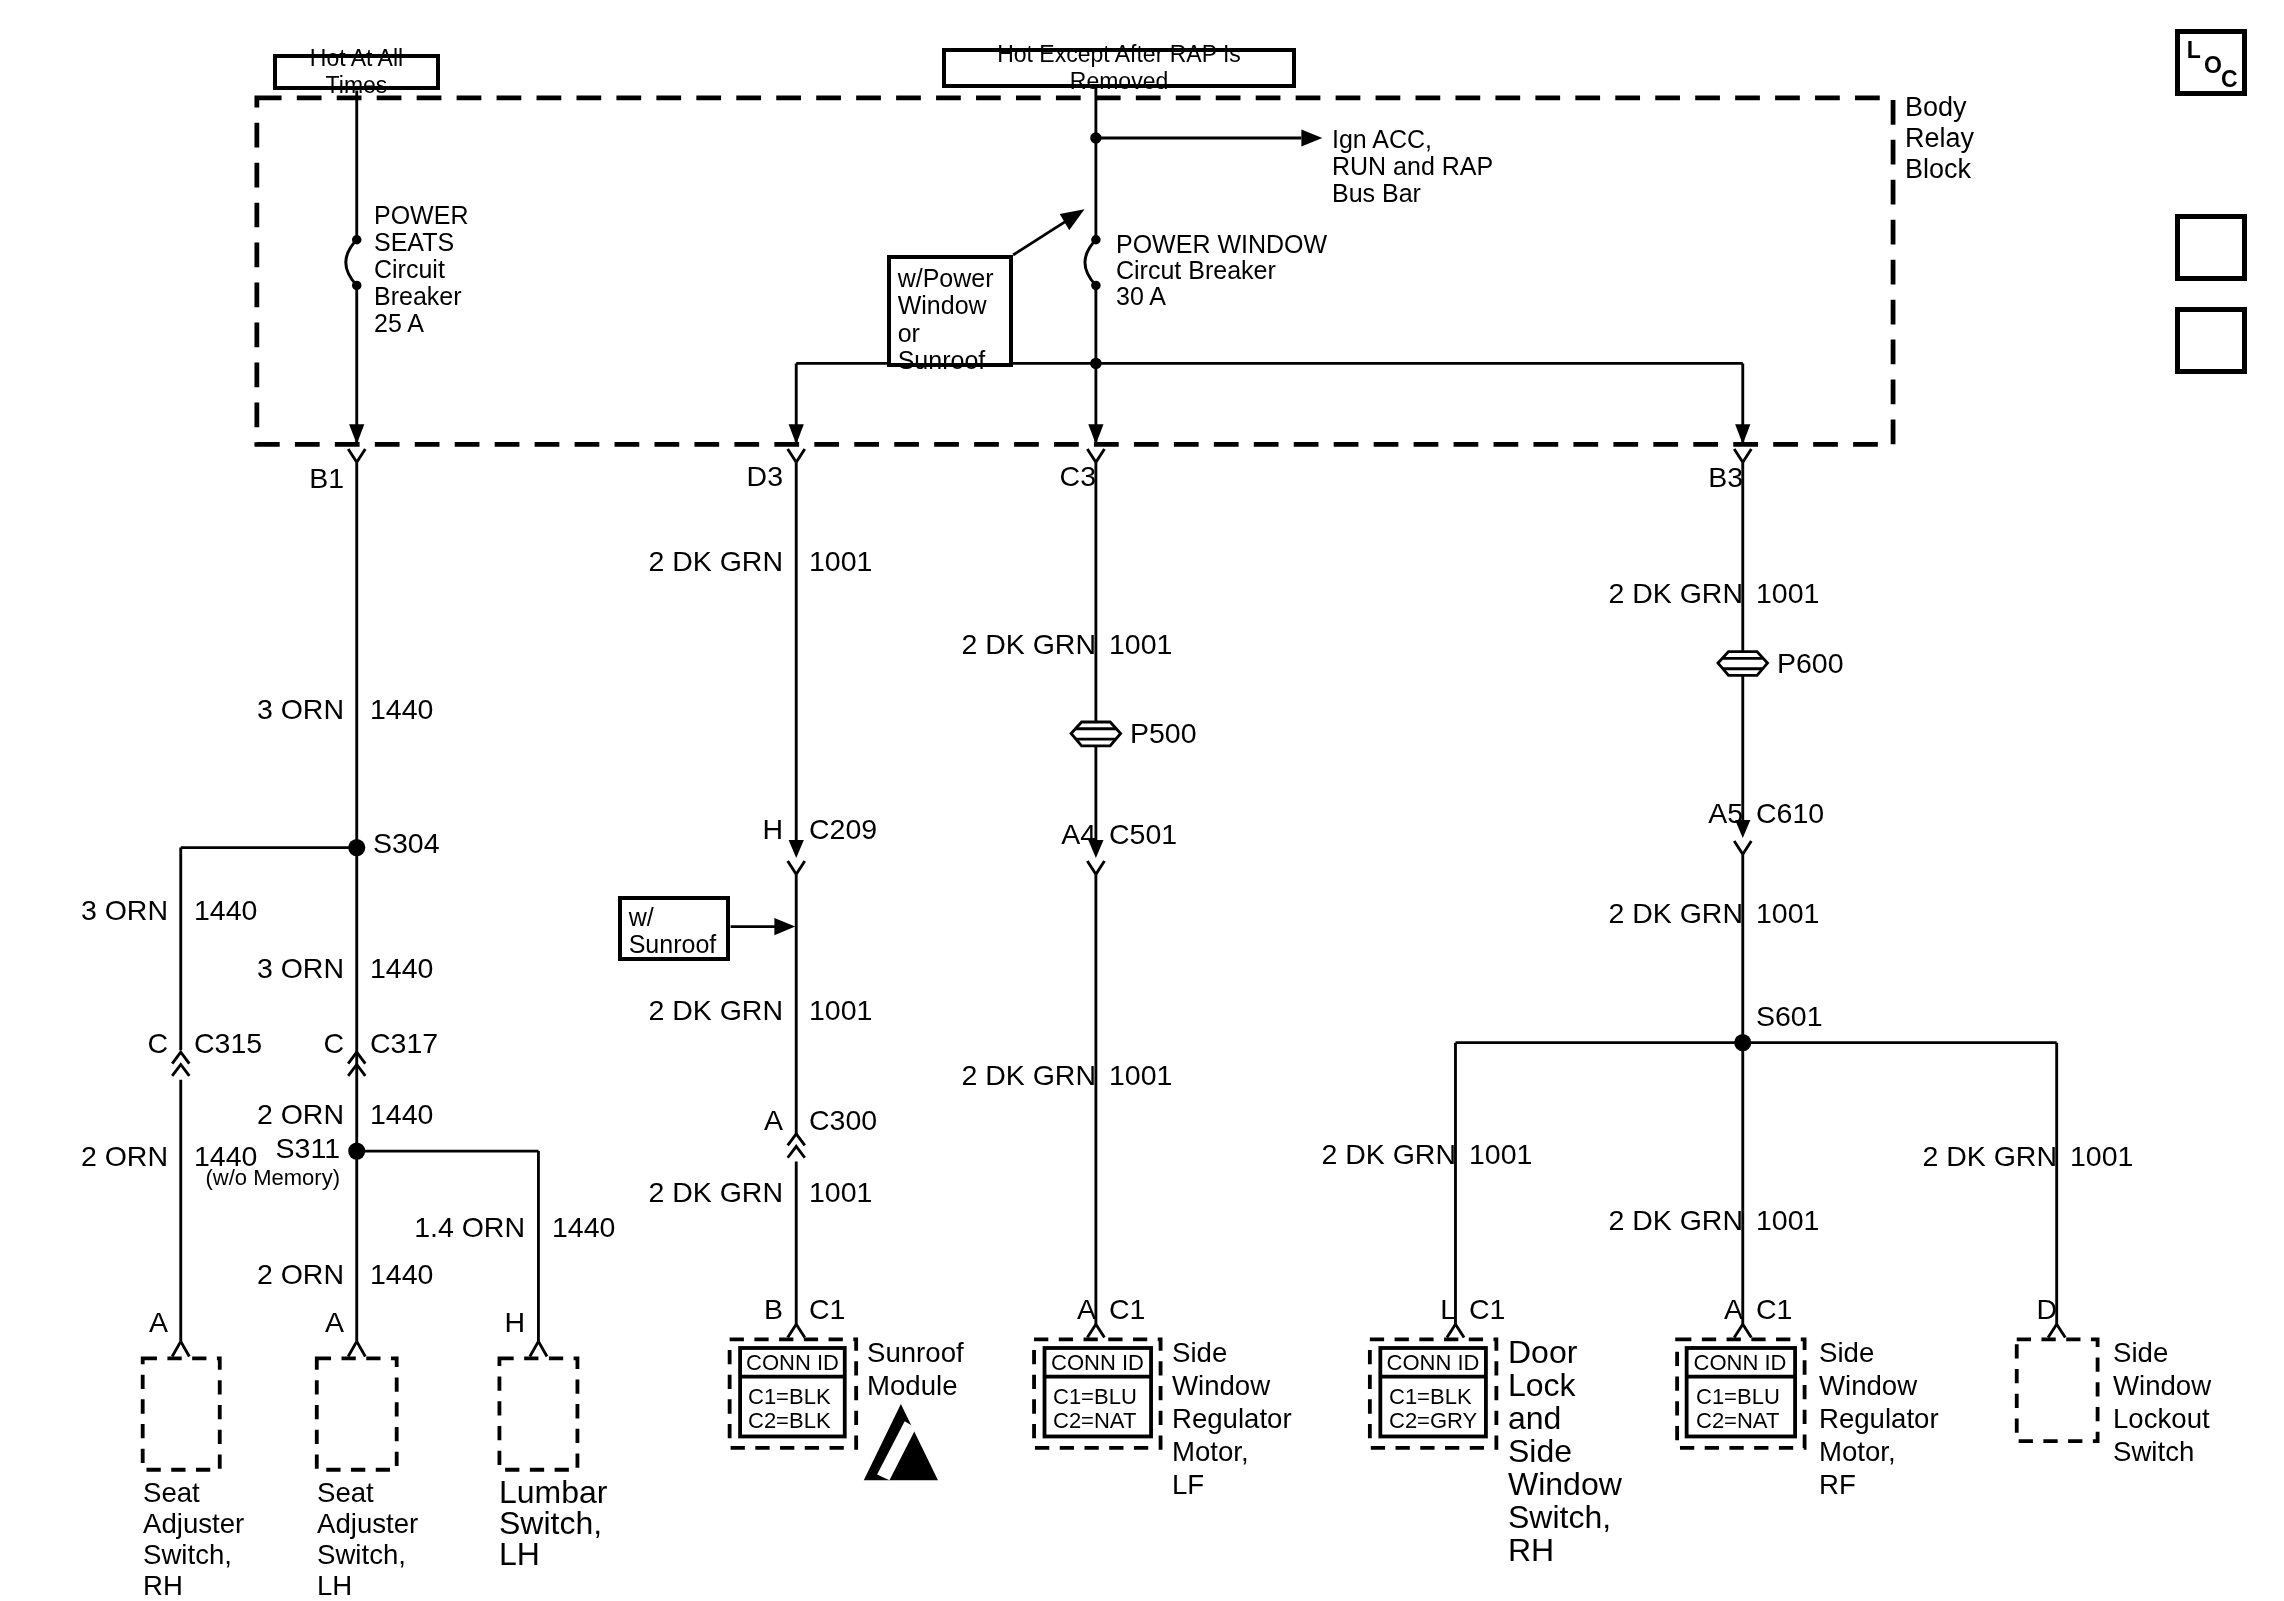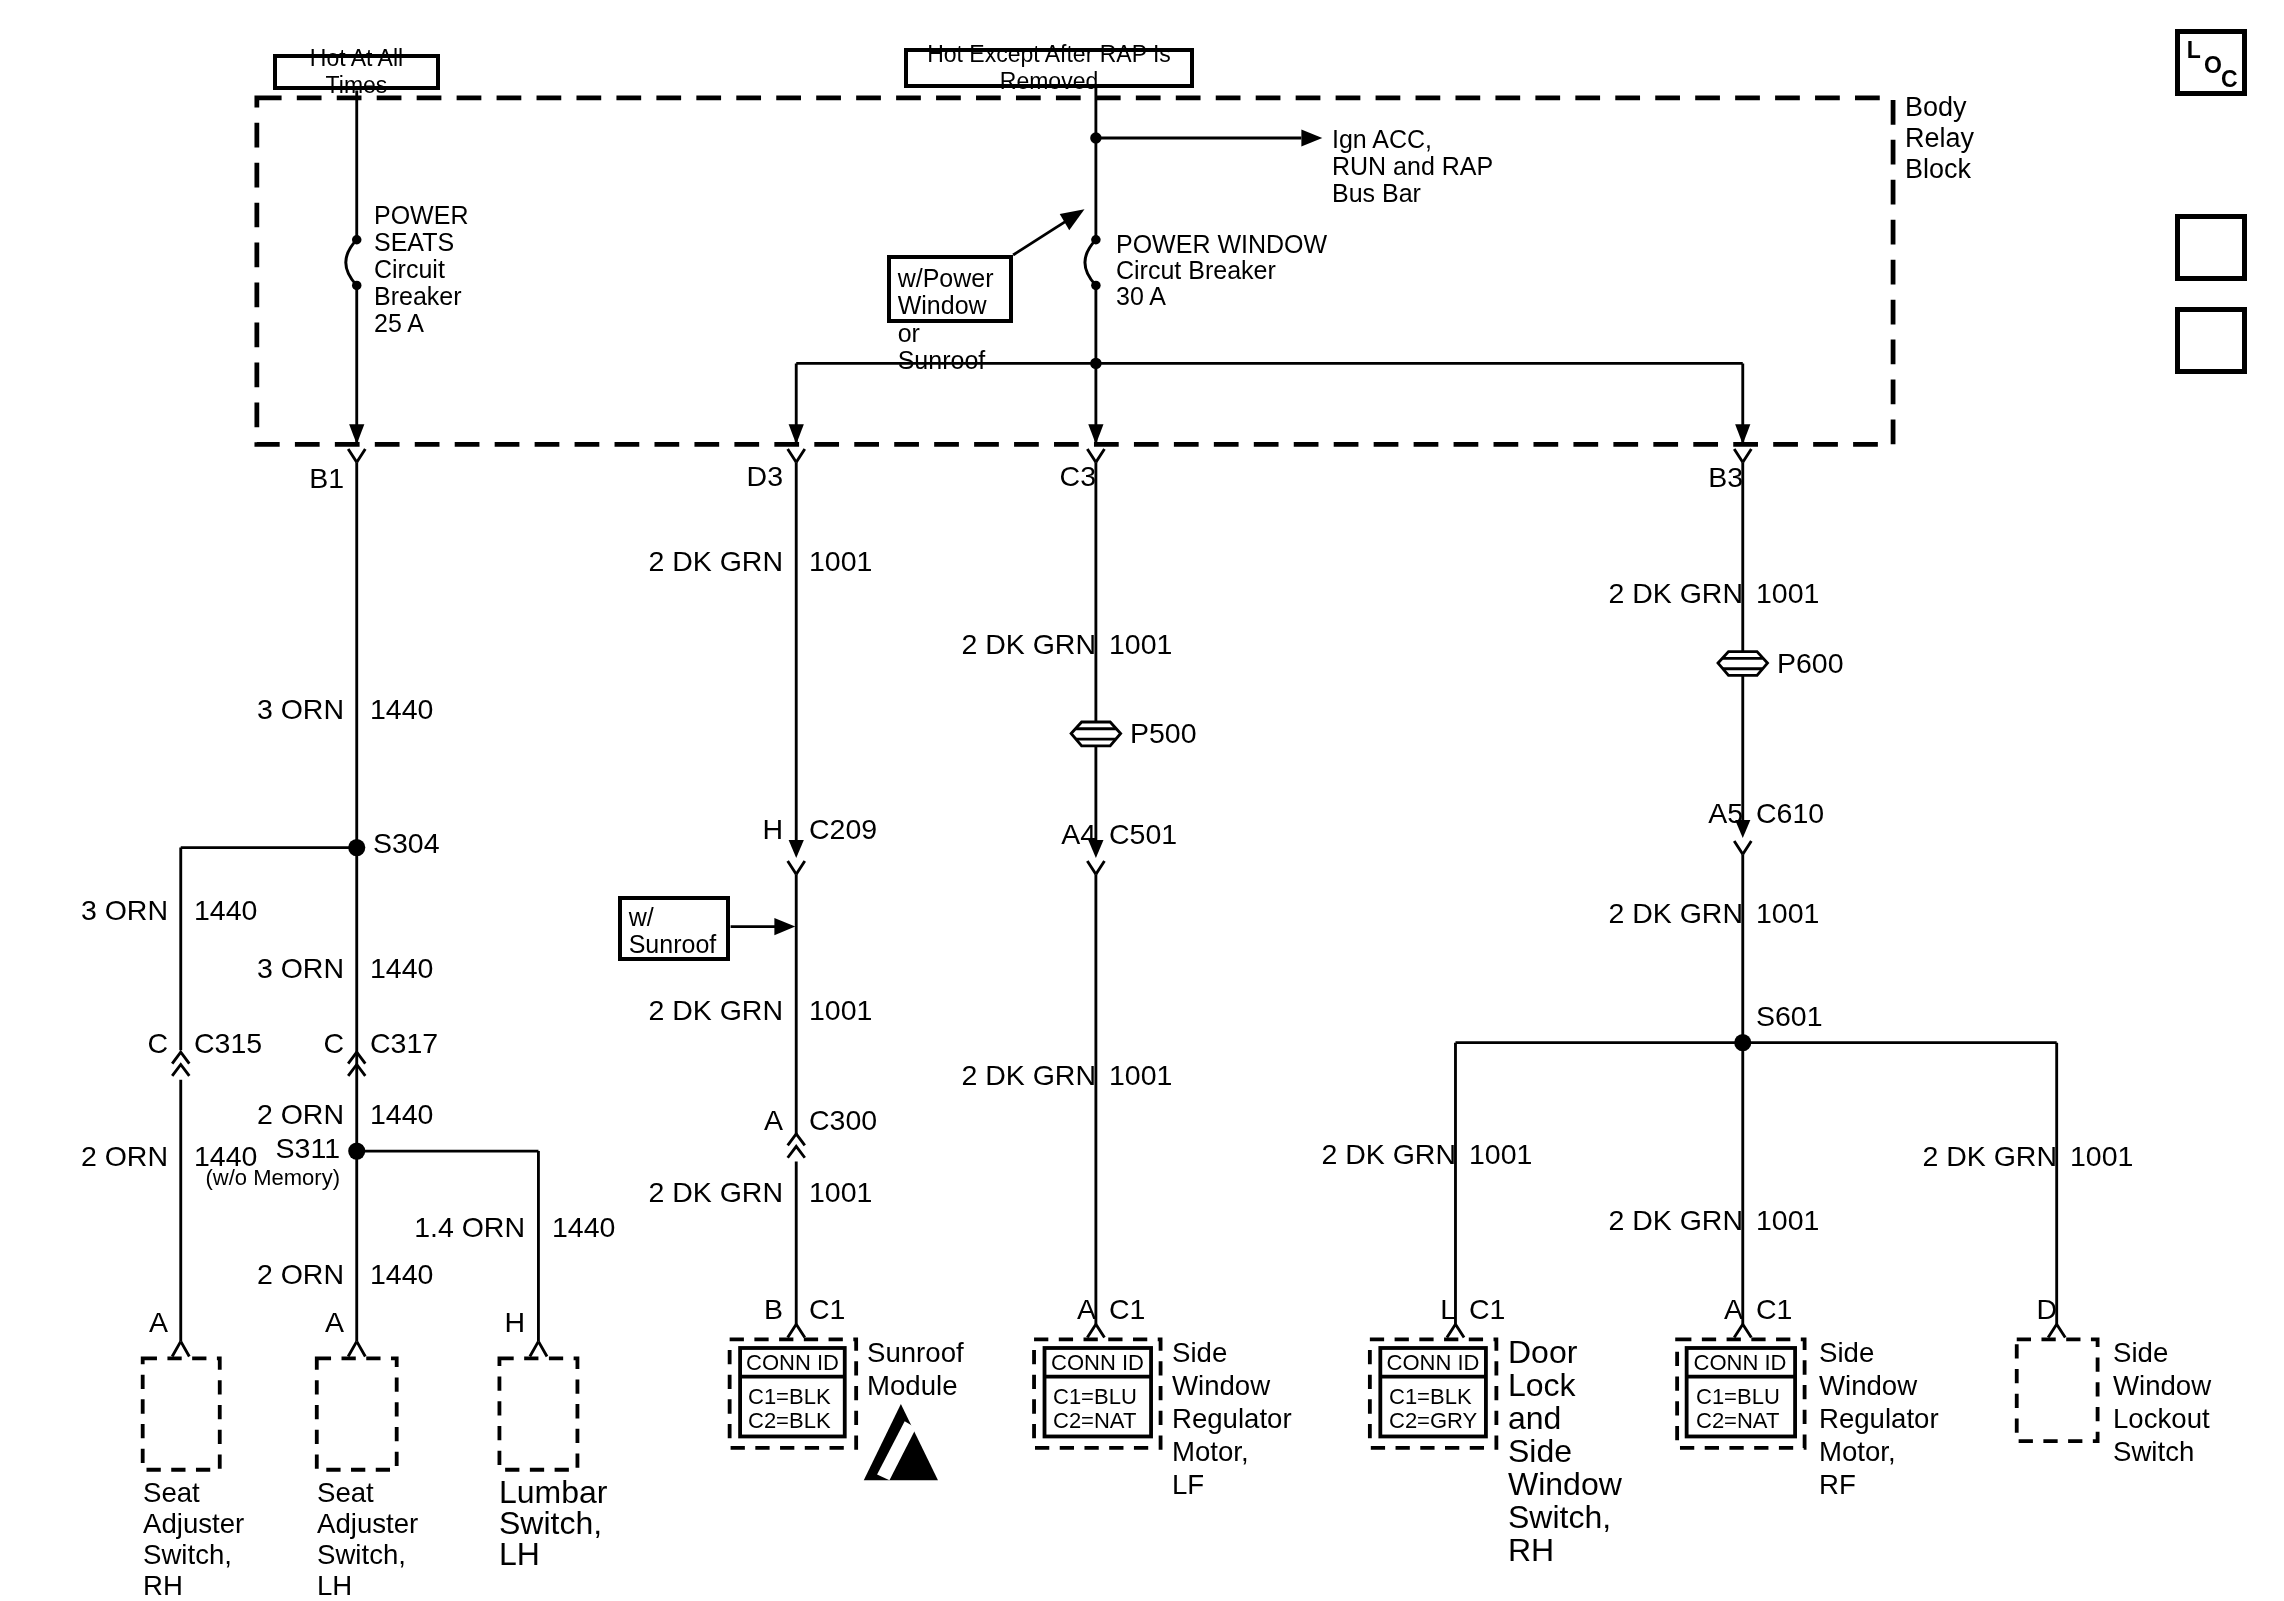--- a/index.html
+++ b/index.html
@@ -133,41 +133,41 @@
       <polygon points="922,1550 951,1494 963,1501 935,1556" fill="#fff"></polygon>
     </g>
 
     <polygon points="2300,253 2331,253 2331,242 2353,260 2331,278 2331,267 2300,267" fill="#000"></polygon>
     <polygon points="2349,351 2318,351 2318,340 2296,358 2318,376 2318,365 2349,365" fill="#000"></polygon>
   </svg>
 
   <div class="obox fs24" style="left:273px;top:54px;width:167px;height:36px">
     <span>Hot At All Times</span>
   </div>
-  <div class="obox fs24" style="left:904px;top:48px;width:290px;height:40px">
+  <div class="obox fs24" style="left:942px;top:48px;width:354px;height:40px">
     <span>Hot Except After RAP Is Removed</span>
   </div>
 
   <div class="ml" style="left:1905px;top:92px;font-size:27px;line-height:31px">Body
 Relay
 Block</div>
 
   <div class="ml fs26" style="left:374px;top:202px;line-height:27px">POWER
 SEATS
 Circuit
 Breaker
 25 A</div>
   <div class="ml fs26" style="left:1116px;top:231px;line-height:26px">POWER WINDOW
 Circut Breaker
 30 A</div>
   <div class="ml fs26" style="left:1332px;top:126px;line-height:27px">Ign ACC,
 RUN and RAP
 Bus Bar</div>
 
-  <div class="cbox" style="left:887px;top:255px;width:126px;height:68px">
+  <div class="cbox" style="left:887px;top:255px;width:126px;height:112px">
     <div class="ml fs26" style="left:6.7px;top:5.7px;line-height:27.6px">w/Power
 Window
 or Sunroof</div>
   </div>
   <div class="cbox" style="left:618px;top:896px;width:112px;height:65px">
     <div class="ml fs26" style="left:6.7px;top:3.8px;line-height:27.6px">w/
 Sunroof</div>
   </div>
 
   <div class="t vy ra fs30" style="right:1941px;top:478px">B1</div>

